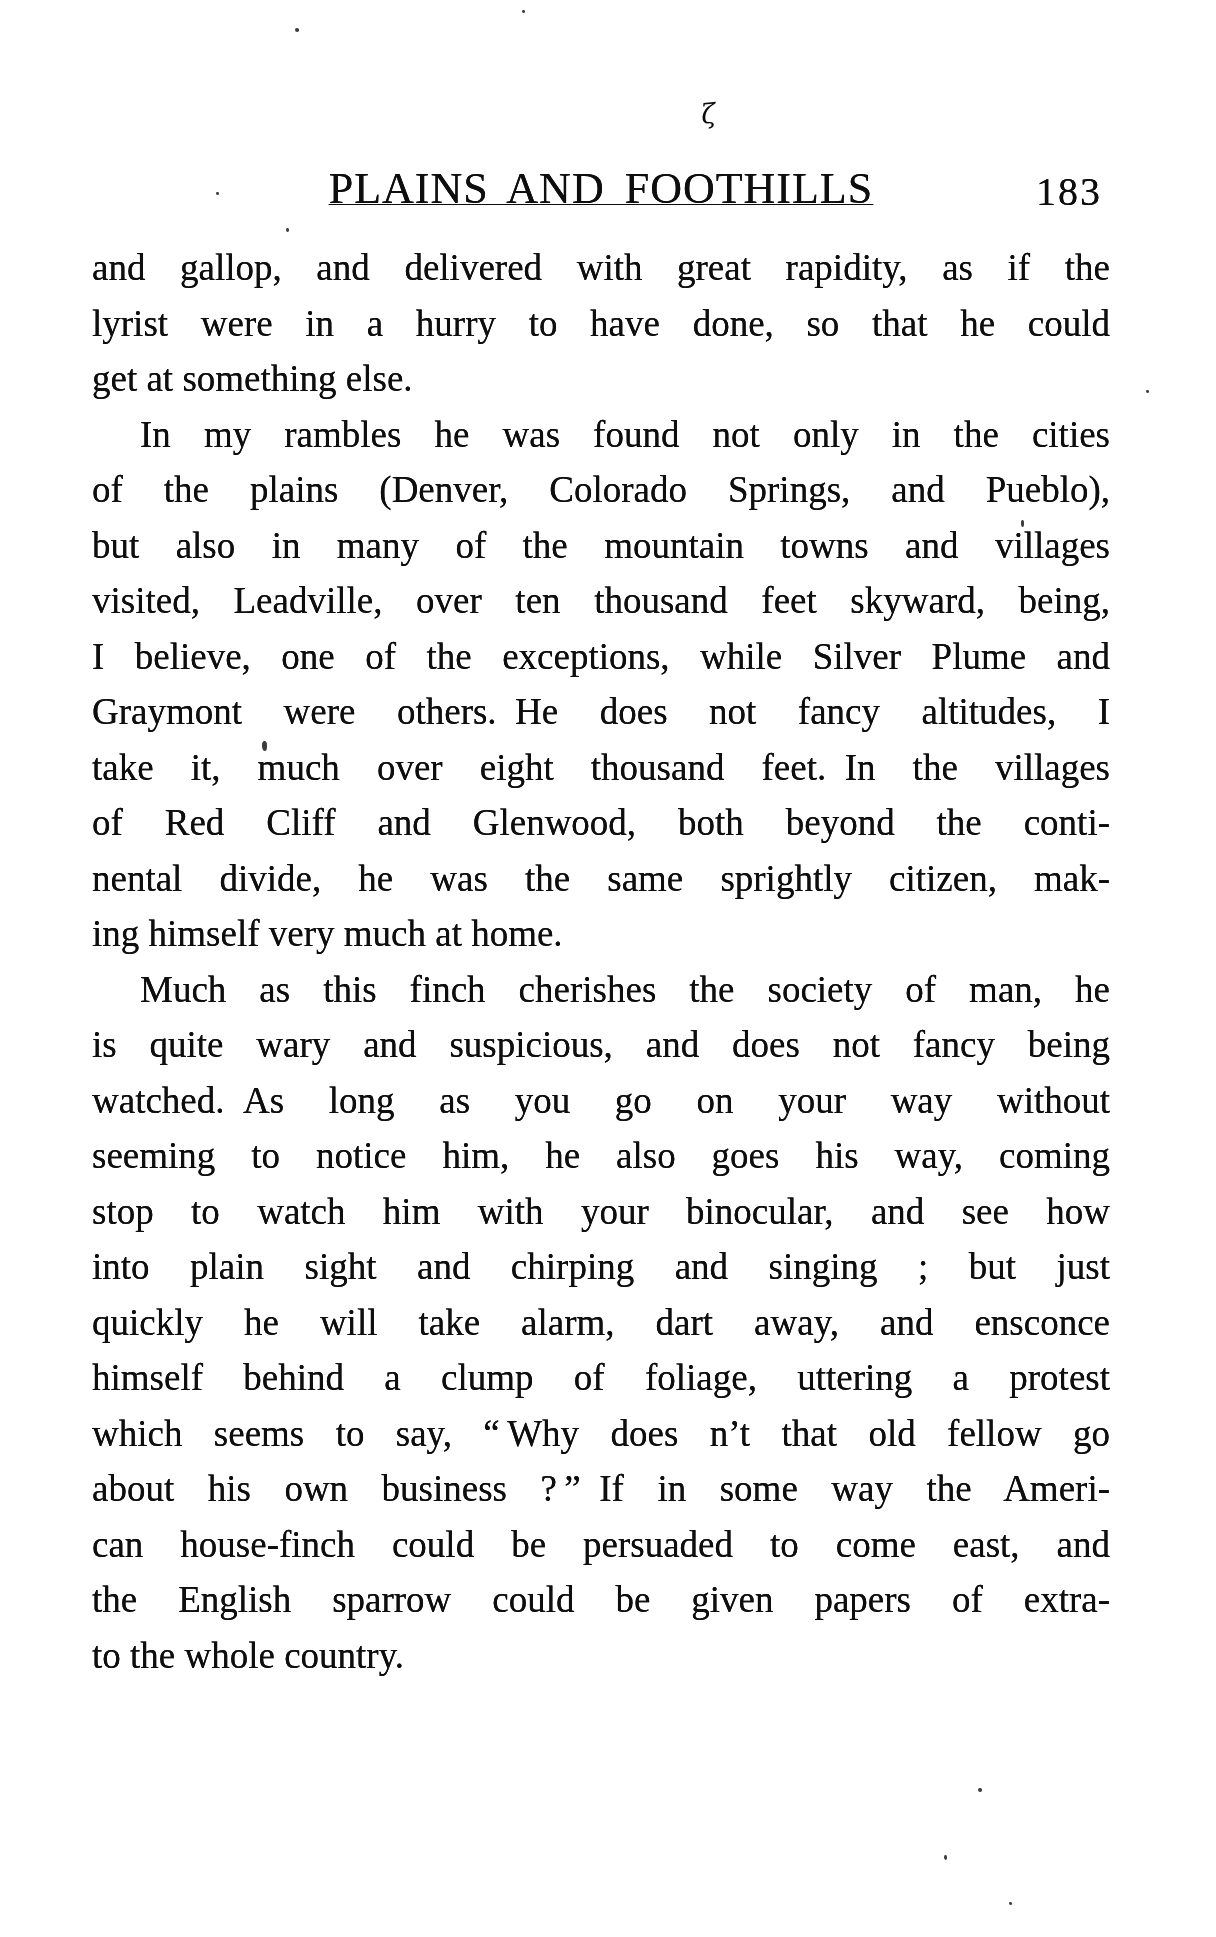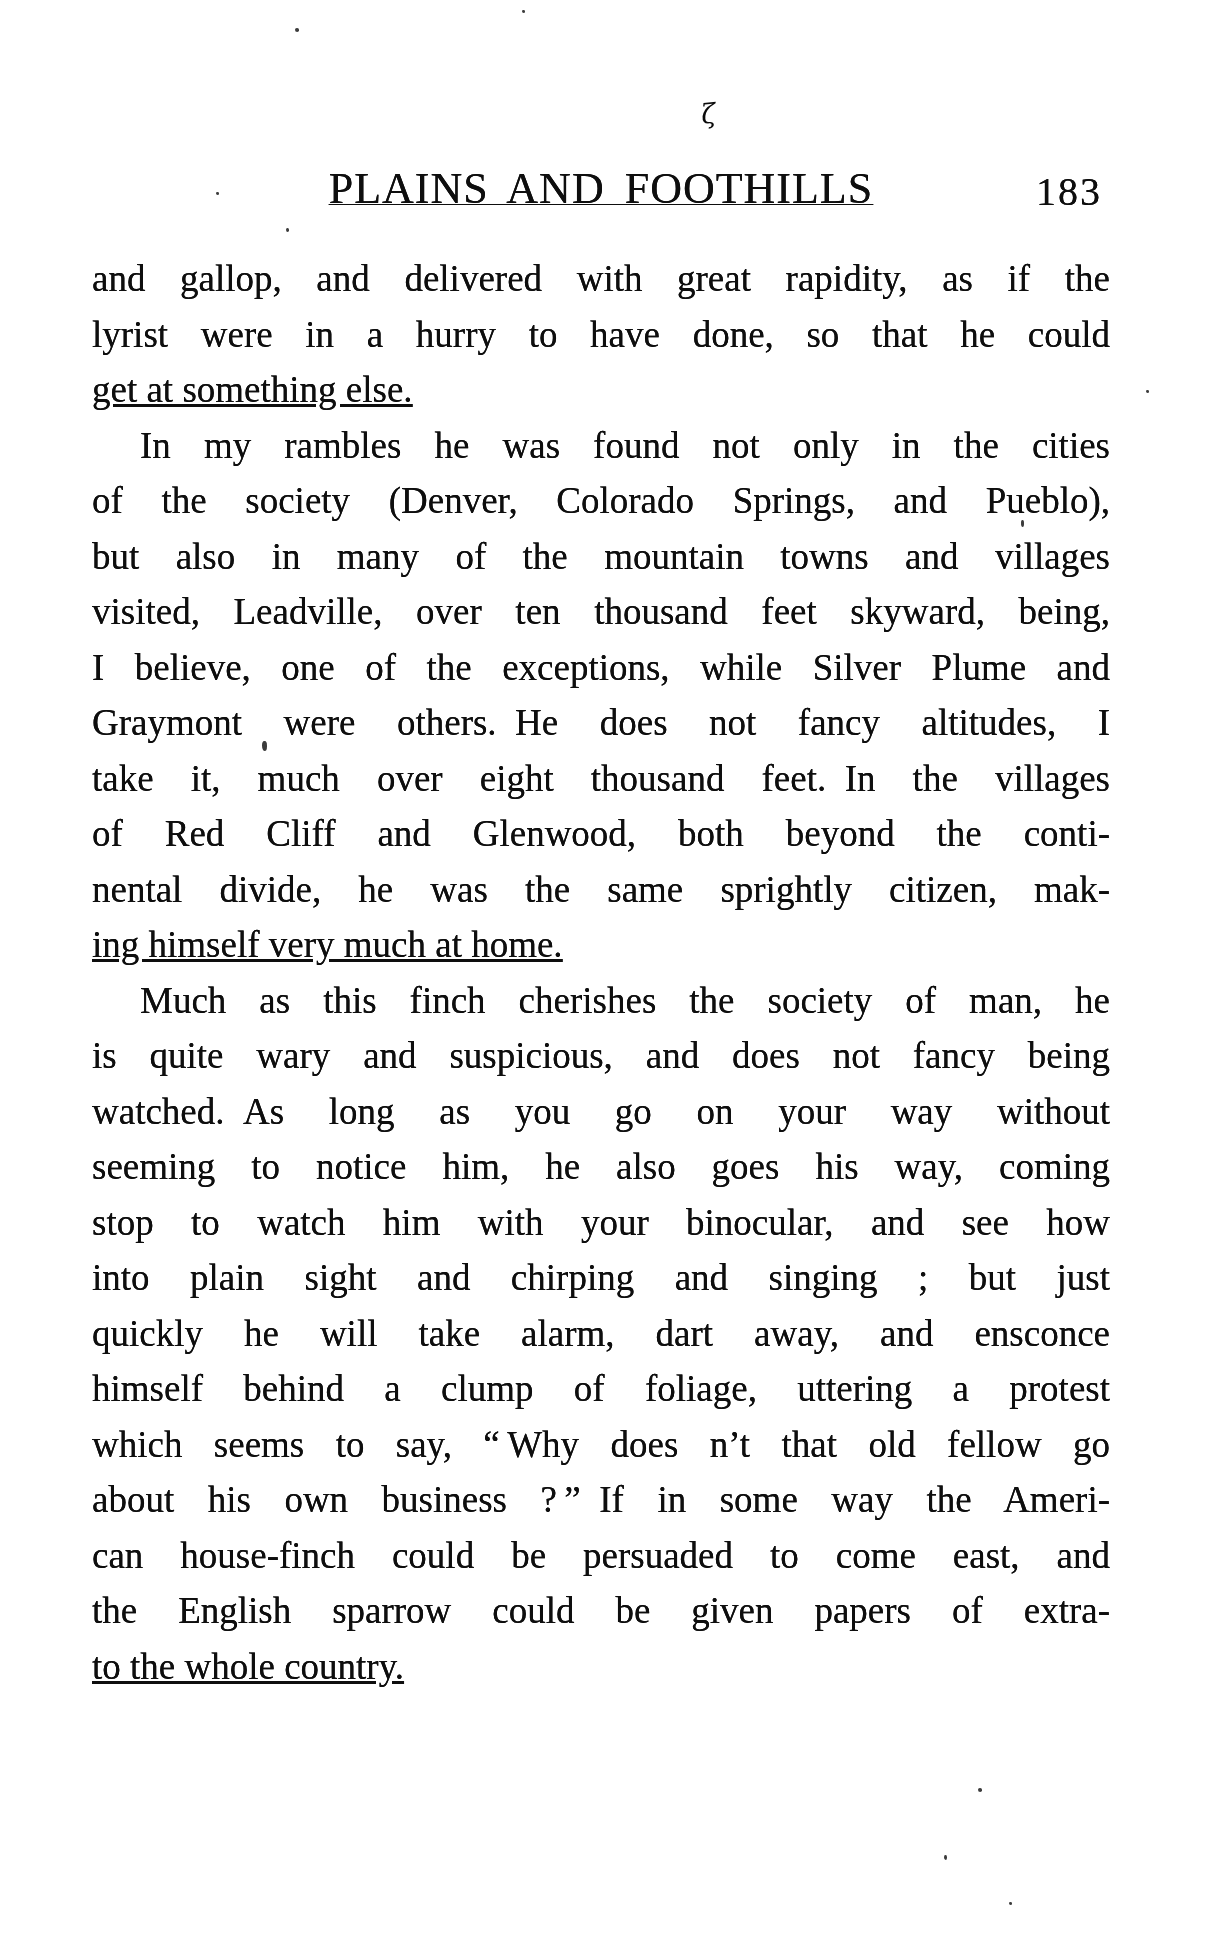--- a/index.html
+++ b/index.html
@@ -45,36 +45,35 @@
     top: 3px;
     font-size: 40px;
     line-height: 44px;
     letter-spacing: 2px;
     text-shadow: 0 0 0.5px currentColor;
   }
   
   .body-text {
     position: absolute;
     left: 92px;
-    top: 251px;
+    top: 240px;
     width: 1018px;
     font-size: 37px;
     line-height: 55.5px;
     text-shadow: 0 0 0.55px currentColor;
   }
   .line {
     text-align: justify;
     text-align-last: justify;
     text-justify: inter-word;
     max-height: 56px;
     overflow: hidden;
   }
   .line.parlast {
     text-align-last: left;
-    text-decoration: underline;
   }
   .line.indent {
     text-indent: 48px;
   }
   
   .artifact-dot {
     position: absolute;
     background: #1a1a1a;
     border-radius: 50% 50% 50% 60%;
     opacity: 0.85;
@@ -97,21 +96,21 @@
   <div class="running-header">
     <span class="header-title">PLAINS AND FOOTHILLS</span>
     <span class="header-pagenum">183</span>
   </div>
 
   <div class="body-text">
       <div class="line">and gallop, and delivered with great rapidity, as if the</div>
       <div class="line">lyrist were in a hurry to have done, so that he could</div>
       <div class="line parlast">get at something else.</div>
       <div class="line indent">In my rambles he was found not only in the cities</div>
-      <div class="line">of the society (Denver, Colorado Springs, and Pueblo),</div>
+      <div class="line">of the plains (Denver, Colorado Springs, and Pueblo),</div>
       <div class="line">but also in many of the mountain towns and villages</div>
       <div class="line">visited, Leadville, over ten thousand feet skyward, being,</div>
       <div class="line">I believe, one of the exceptions, while Silver Plume and</div>
       <div class="line">Graymont were others. He does not fancy altitudes, I</div>
       <div class="line">take it, much over eight thousand feet. In the villages</div>
       <div class="line">of Red Cliff and Glenwood, both beyond the conti-</div>
       <div class="line">nental divide, he was the same sprightly citizen, mak-</div>
       <div class="line parlast">ing himself very much at home.</div>
       <div class="line indent">Much as this finch cherishes the society of man, he</div>
       <div class="line">is quite wary and suspicious, and does not fancy being</div>

